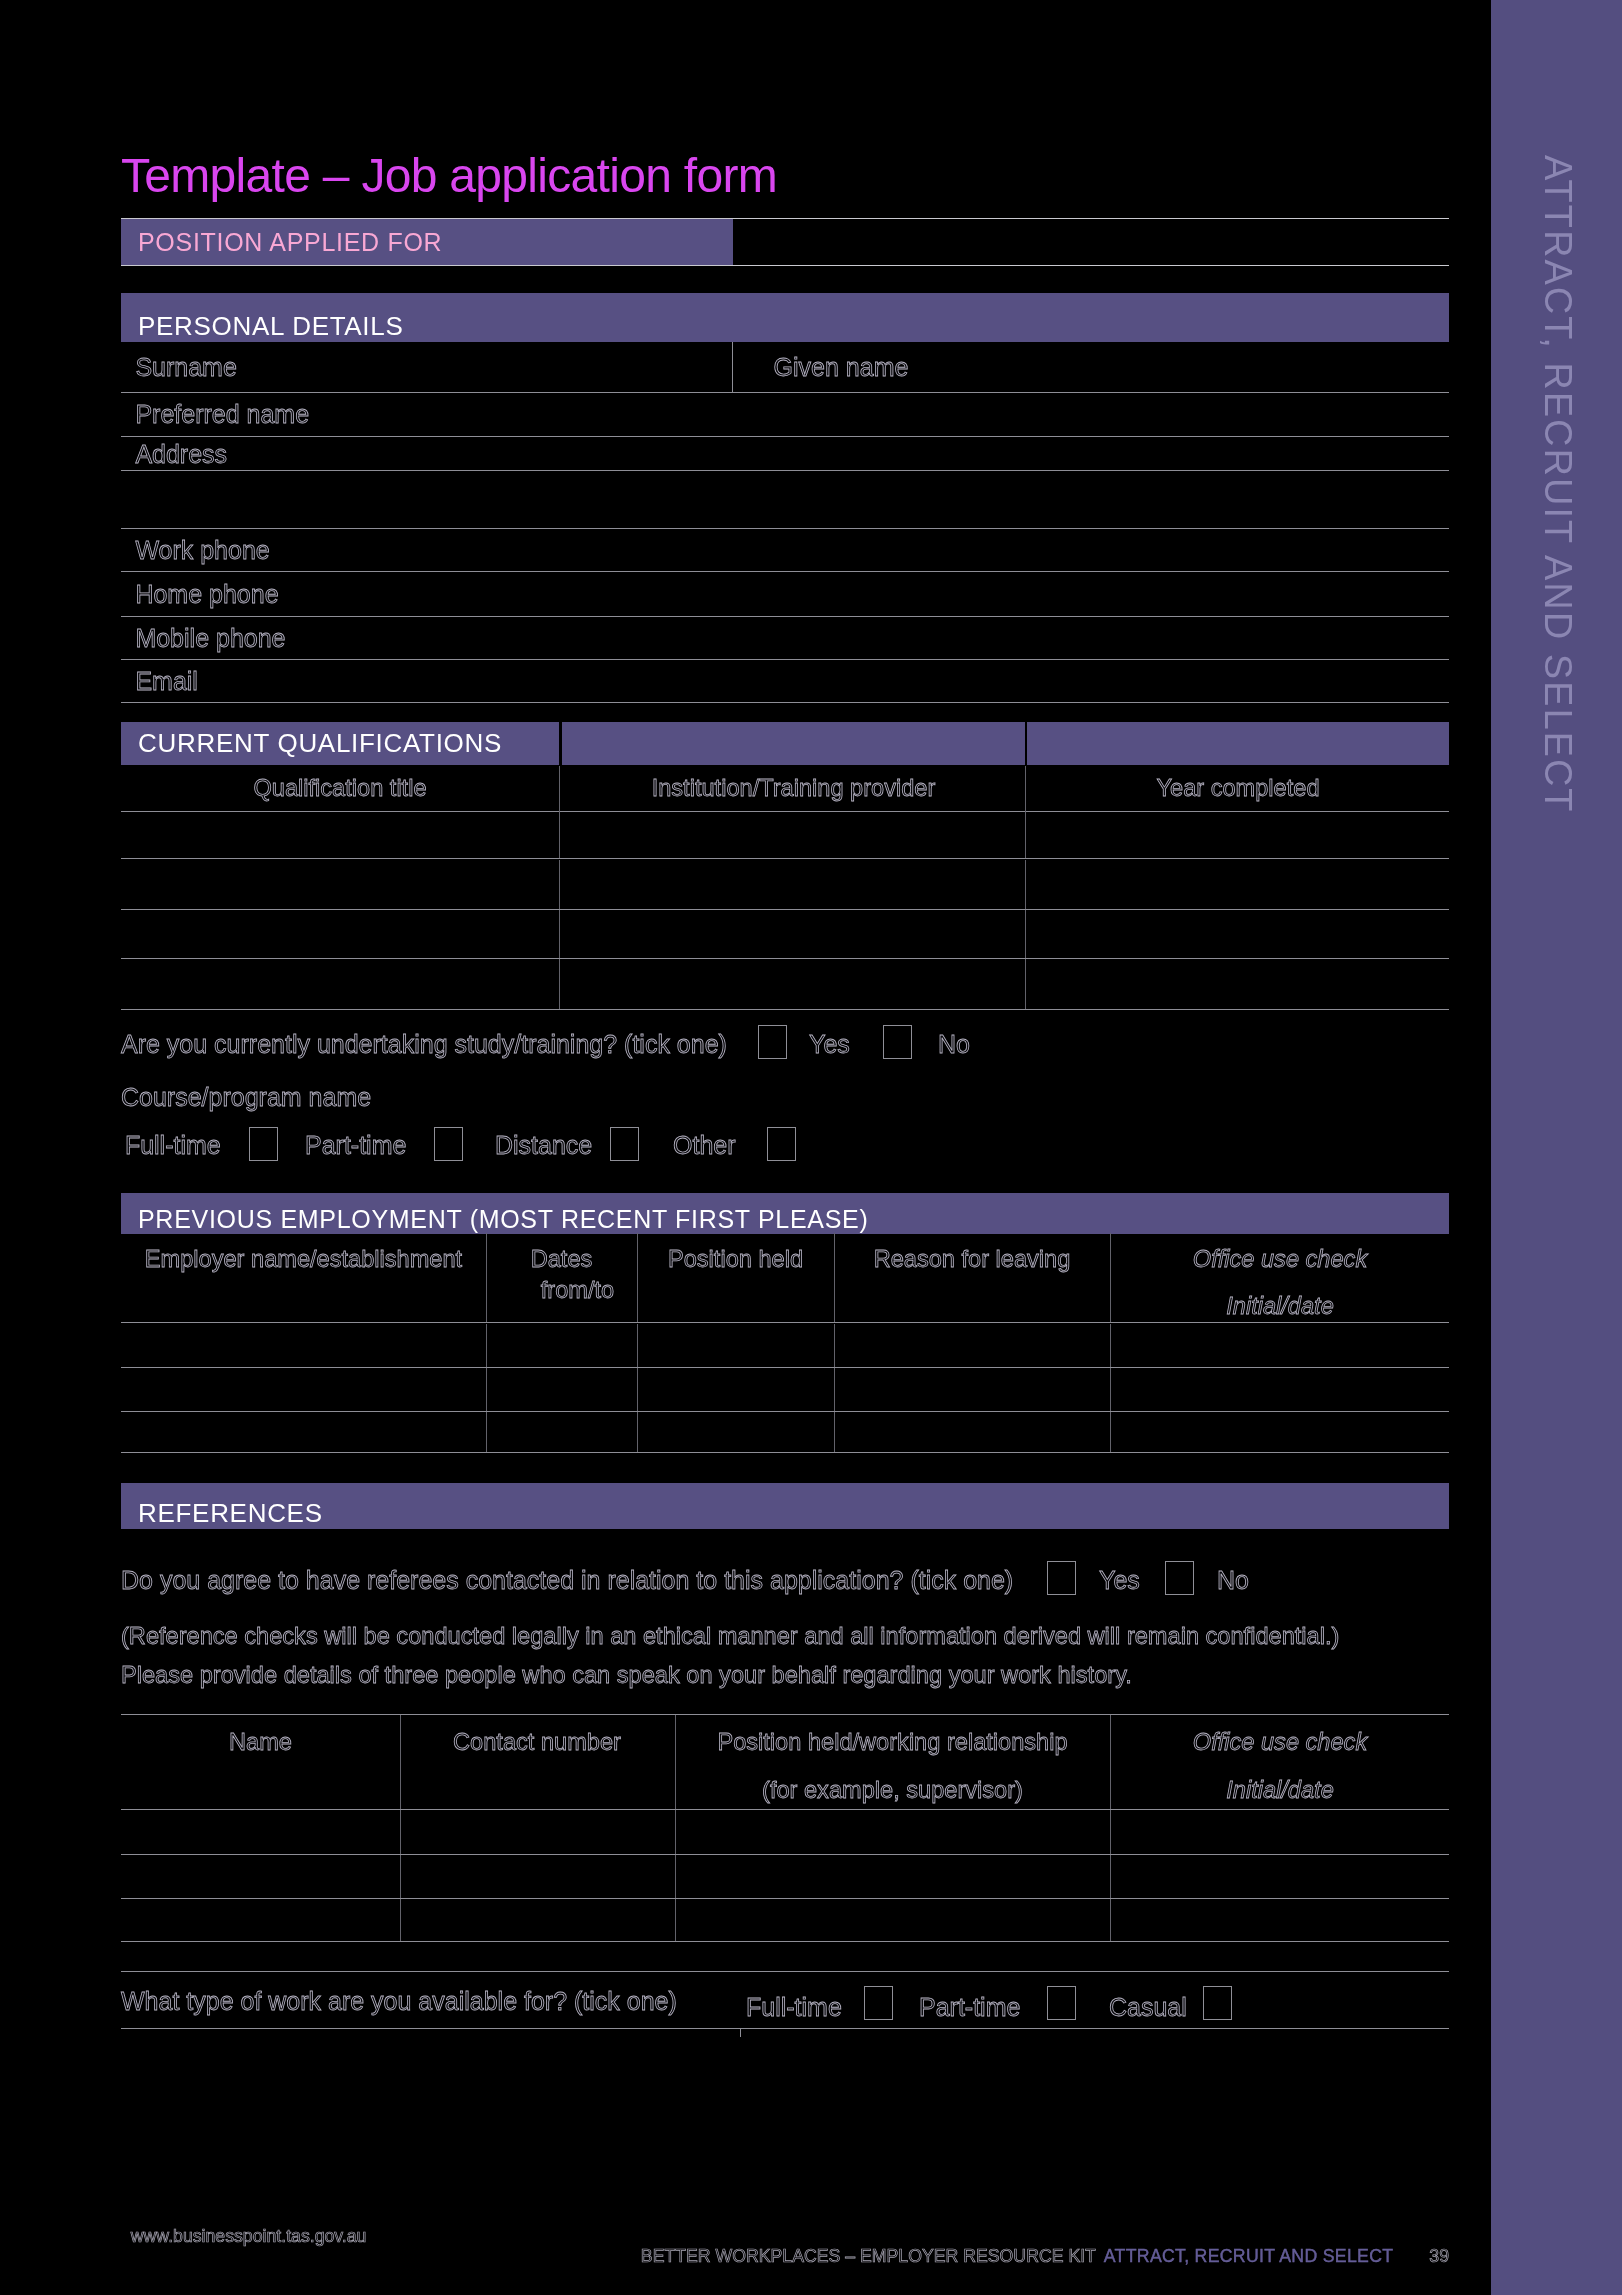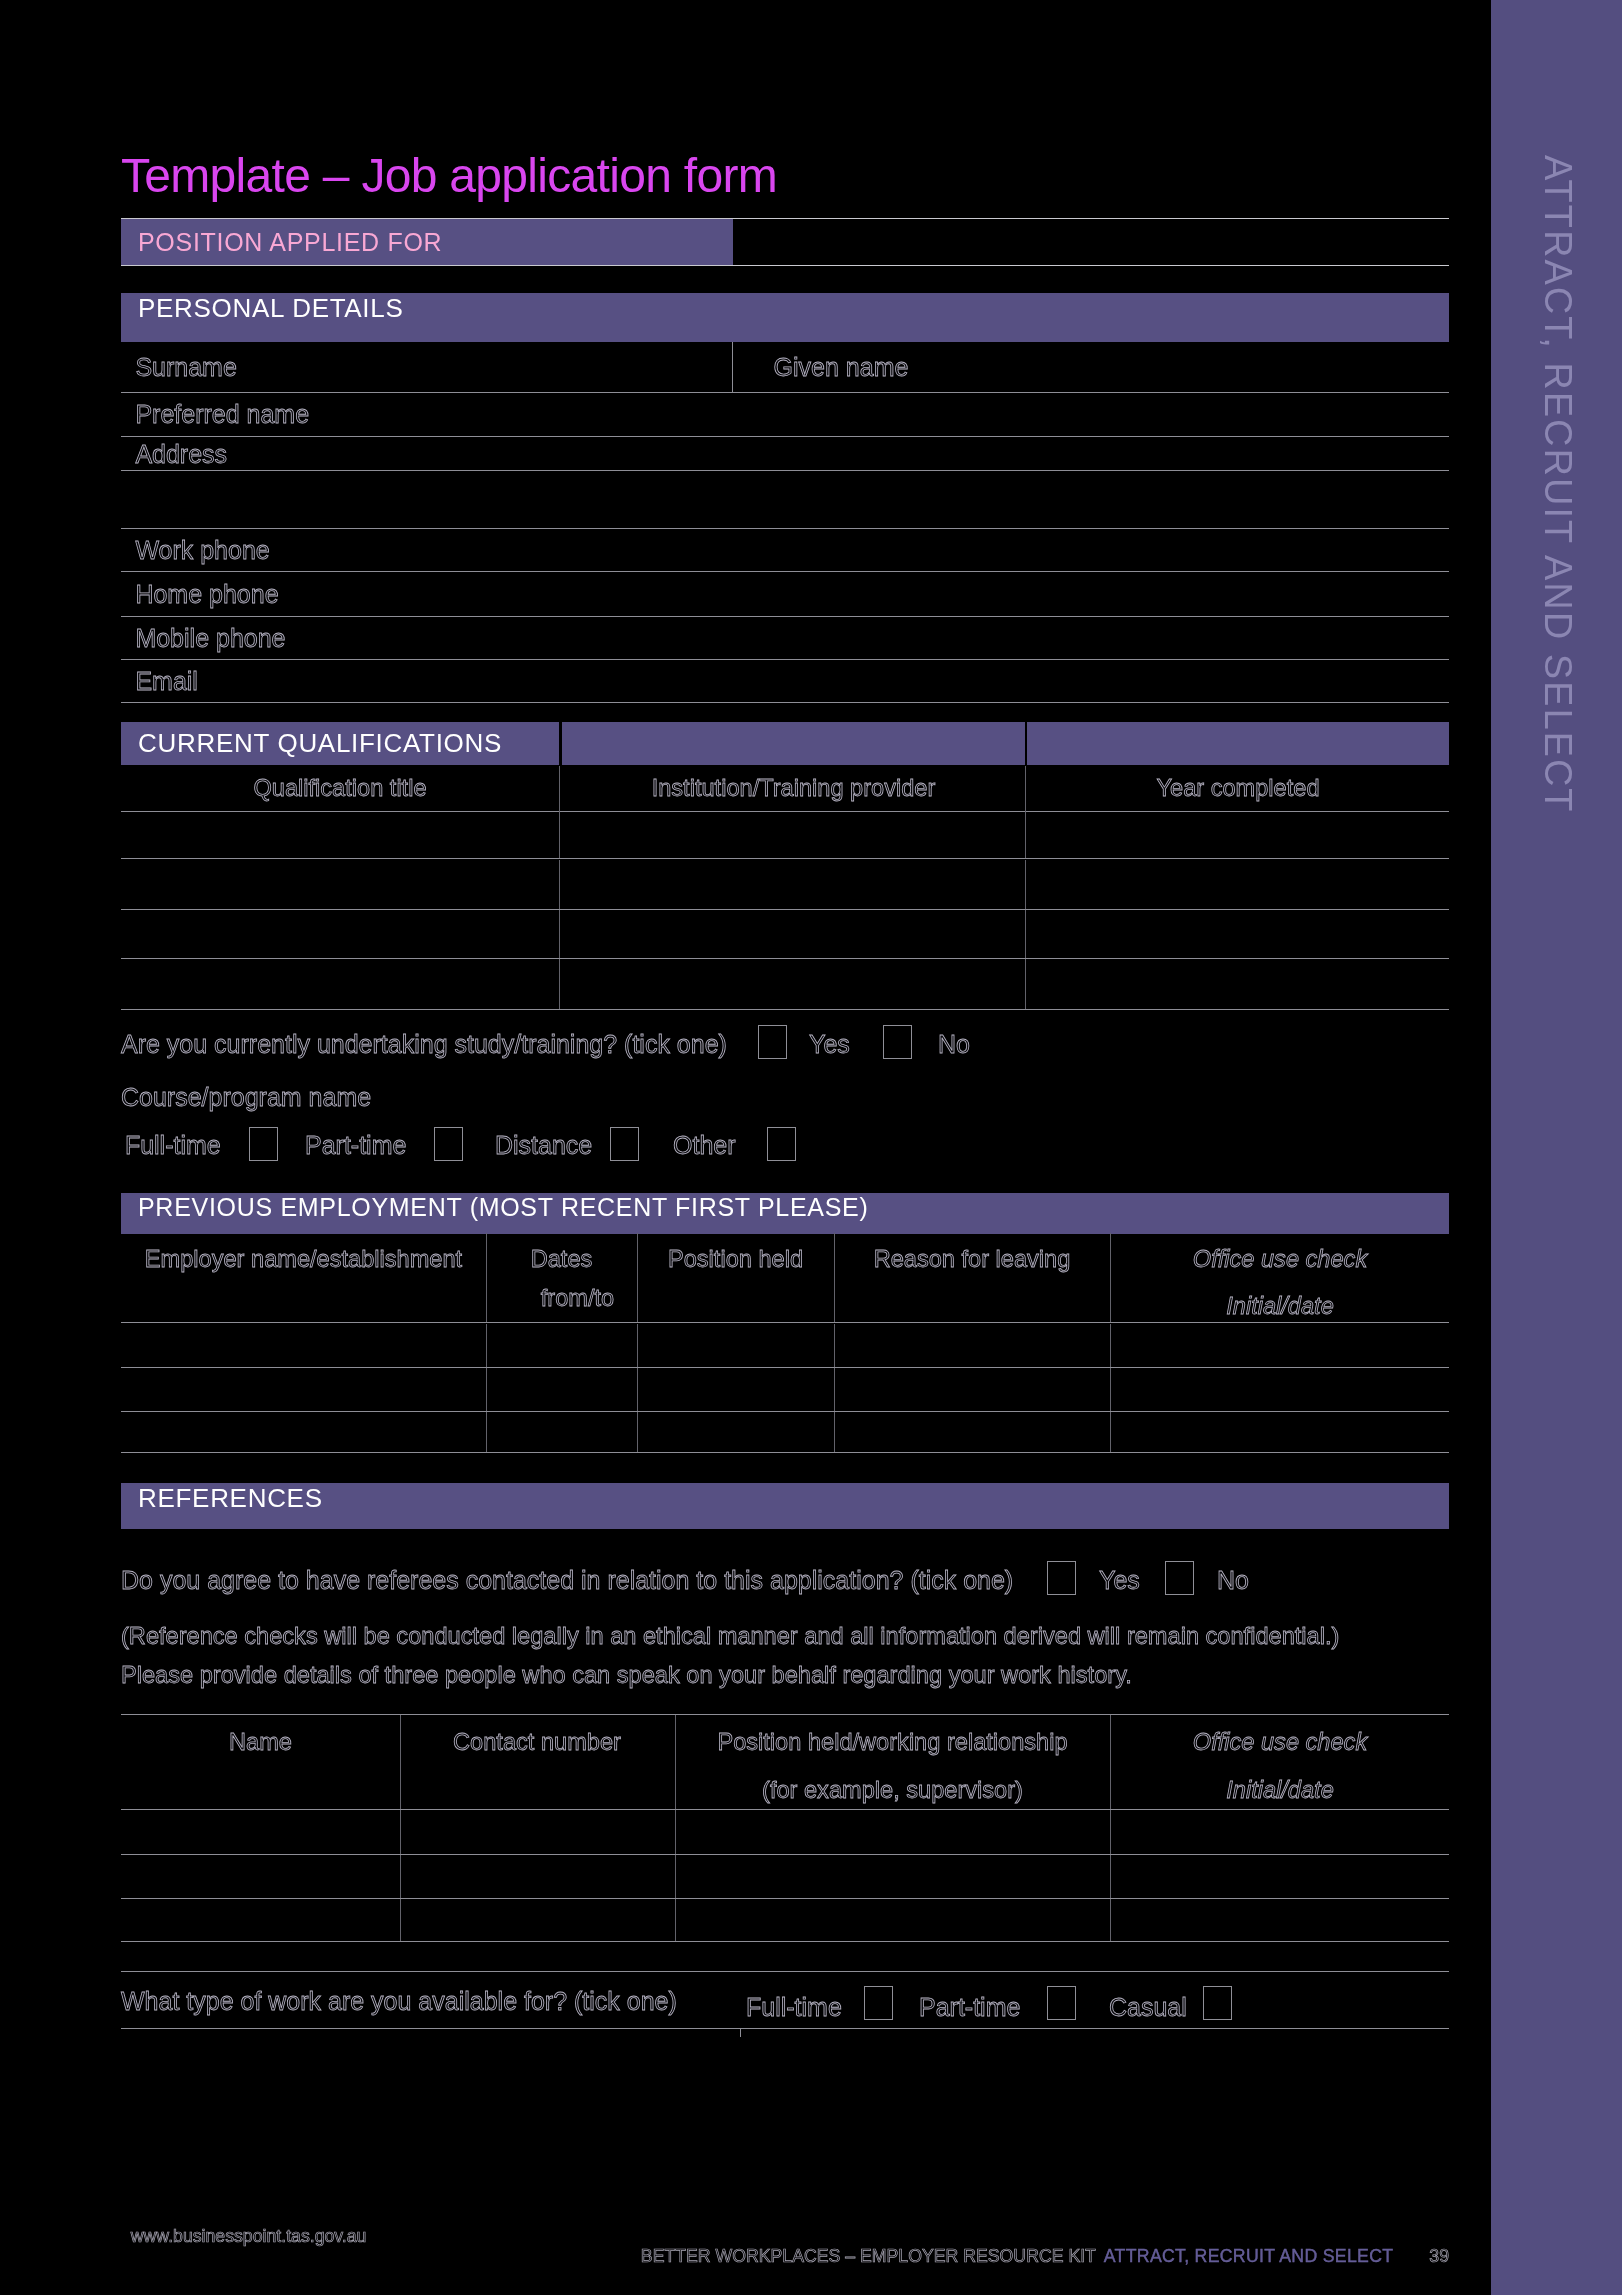--- a/index.html
+++ b/index.html
@@ -12,21 +12,21 @@
   .sidebar-text{position:absolute;top:155px;left:50%;transform:translateX(-50%);
     writing-mode:vertical-rl;font-size:38px;letter-spacing:2px;color:#8B86B2;white-space:nowrap;}
 
   
   .content{position:absolute;left:121px;top:0;width:1328px;height:2295px;}
 
   .title{position:absolute;left:0;top:148px;font-size:48px;font-weight:400;
     letter-spacing:-0.7px;color:#d946ef;white-space:nowrap;}
 
   
-  .bar{position:absolute;background:#575083;display:flex;align-items:flex-start;
+  .bar{position:absolute;background:#575083;display:flex;align-items:flex-end;
     box-sizing:border-box;padding-left:17px;color:#FFF;font-size:26px;letter-spacing:0.7px;
     white-space:nowrap;}
 
   
   .o{color:#0A0A0D;-webkit-text-stroke:0.8px #B9B6C6;}
   .og{color:#0A0A0D;-webkit-text-stroke:0.7px #A9A7B4;}
   .it{font-style:italic;}
 
   .lbl{font-size:25px;white-space:nowrap;}
 
@@ -184,21 +184,21 @@
     <div class="trow" style="top:1233px;height:90px;">
       <div class="vline" style="left:365px;"></div>
       <div class="vline" style="left:516px;"></div>
       <div class="vline" style="left:713px;"></div>
       <div class="vline" style="left:989px;"></div>
       <div class="hcell" style="left:0;width:365px;">
         <span class="ctext o" style="top:13px;">Employer name/establishment</span>
       </div>
       <div class="hcell" style="left:365px;width:151px;">
         <span class="ctext o" style="top:13px;">Dates</span>
-        <span class="ctext o" style="top:52px;padding-left:32px;">from/to</span>
+        <span class="ctext o" style="top:44px;padding-left:32px;">from/to</span>
       </div>
       <div class="hcell" style="left:516px;width:197px;">
         <span class="ctext o" style="top:13px;">Position held</span>
       </div>
       <div class="hcell" style="left:713px;width:276px;">
         <span class="ctext o" style="top:13px;">Reason for leaving</span>
       </div>
       <div class="hcell" style="left:989px;width:340px;">
         <span class="ctext o it" style="top:13px;">Office use check</span>
         <span class="ctext o it" style="top:60px;">Initial/date</span>

